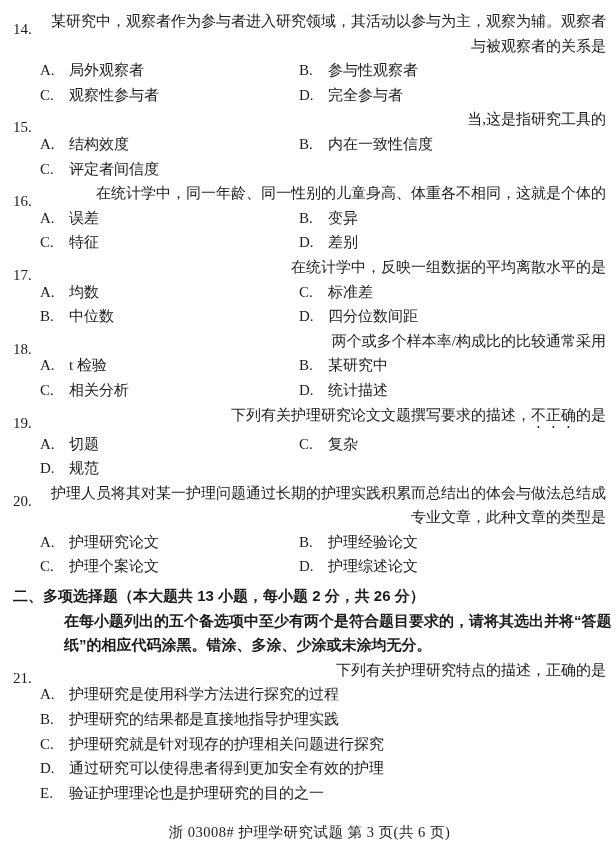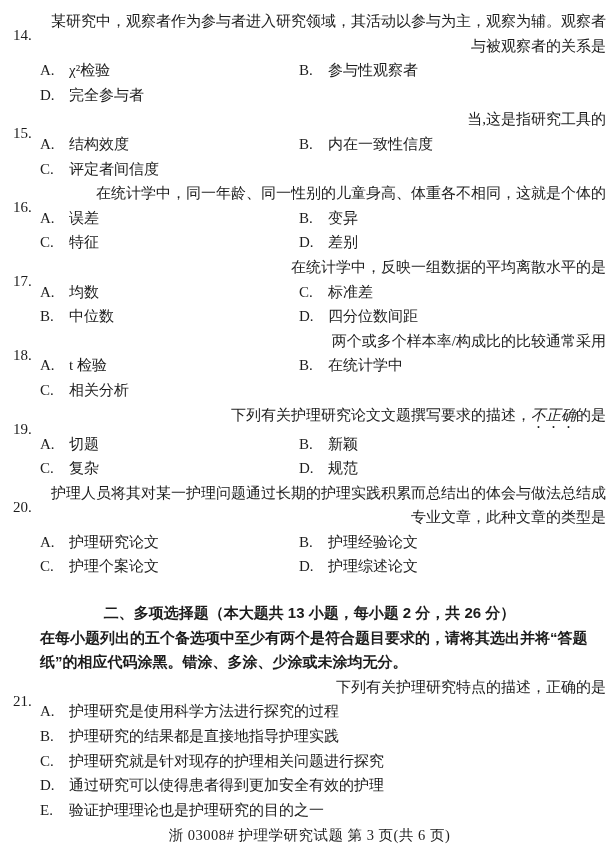--- a/index.html
+++ b/index.html
@@ -8,72 +8,71 @@
     background: #ffffff;
     color: #1c1c1c;
     font-family: "Liberation Serif", "DejaVu Serif", serif;
     font-size: 15px;
     line-height: 24.6px;
     overflow: hidden;
   }
   .page { padding: 9px 10px 0 13px; box-sizing: border-box; }
 
   .question { position: relative; padding-left: 27px; }
-  .qnum { position: absolute; left: 0; top: 14px; font-family: Liberation Serif, serif; }
+  .qnum { position: absolute; left: 0; top: 8px; font-family: Liberation Serif, serif; }
   .stem div { white-space: nowrap; text-align: right; }
 
   .options { }
   .options.cols-2 { display: grid; grid-template-columns: 259px auto; }
   .options.cols-1 { display: block; }
   .option { white-space: nowrap; }
   .olabel { display: inline-block; width: 29px; }
 
   .emph {
     -webkit-text-emphasis: filled dot;
     -webkit-text-emphasis-position: under right;
     text-emphasis: filled dot;
     text-emphasis-position: under right;
-    font-style: italic;
   }
 
   .section2-heading {
-    margin-top: 22px;
+    margin-top: 5px;
     font-family: "Liberation Sans", "DejaVu Sans", sans-serif;
     font-weight: 700;
     white-space: nowrap;
-    text-align: center;
   }
   .instructions {
     padding-left: 27px;
     font-family: "Liberation Sans", "DejaVu Sans", sans-serif;
     font-weight: 700;
   }
-  .instructions div { white-space: nowrap; }
+  .instructions div { white-space: nowrap; margin-left: 24px; }
 
   .footer {
     text-align: center;
     font-size: 14.5px;
-    margin-top: 1px;
+    margin-top: 15px;
     letter-spacing: 0.5px;
   }
 </style>
 </head>
 <body>
 
 <div class="page">
 
   <div class="question">
     <span class="qnum">14.</span>
     <div class="stem">
       <div>某研究中，观察者作为参与者进入研究领域，其活动以参与为主，观察为辅。观察者</div>
       <div>与被观察者的关系是</div>
     </div>
     <div class="options cols-2">
-      <div class="option"><span class="olabel">A.</span><span class="otext">χ²检验</span></div>
+      <div class="option"><span class="olabel">A.</span><span class="otext">局外观察者</span></div>
       <div class="option"><span class="olabel">B.</span><span class="otext">参与性观察者</span></div>
+      <div class="option"><span class="olabel">C.</span><span class="otext">观察性参与者</span></div>
       <div class="option"><span class="olabel">D.</span><span class="otext">完全参与者</span></div>
     </div>
   </div>
 
   <div class="question">
     <span class="qnum">15.</span>
     <div class="stem">
       <div>当,这是指研究工具的</div>
     </div>
     <div class="options cols-2">
@@ -109,33 +108,33 @@
     </div>
   </div>
 
   <div class="question">
     <span class="qnum">18.</span>
     <div class="stem">
       <div>两个或多个样本率/构成比的比较通常采用</div>
     </div>
     <div class="options cols-2">
       <div class="option"><span class="olabel">A.</span><span class="otext">t 检验</span></div>
-      <div class="option"><span class="olabel">B.</span><span class="otext">在统计学中</span></div>
+      <div class="option"><span class="olabel">B.</span><span class="otext">某研究中</span></div>
       <div class="option"><span class="olabel">C.</span><span class="otext">相关分析</span></div>
+      <div class="option"><span class="olabel">D.</span><span class="otext">统计描述</span></div>
     </div>
   </div>
 
   <div class="question">
     <span class="qnum">19.</span>
     <div class="stem">
       <div><span>下列有关护理研究论文文题撰写要求的描述，</span><span class="emph">不正确</span><span>的是</span></div>
     </div>
     <div class="options cols-2">
       <div class="option"><span class="olabel">A.</span><span class="otext">切题</span></div>
-      <div class="option"><span class="olabel">B.</span><span class="otext">新颖</span></div>
       <div class="option"><span class="olabel">C.</span><span class="otext">复杂</span></div>
       <div class="option"><span class="olabel">D.</span><span class="otext">规范</span></div>
     </div>
   </div>
 
   <div class="question">
     <span class="qnum">20.</span>
     <div class="stem">
       <div>护理人员将其对某一护理问题通过长期的护理实践积累而总结出的体会与做法总结成</div>
       <div>专业文章，此种文章的类型是</div>

